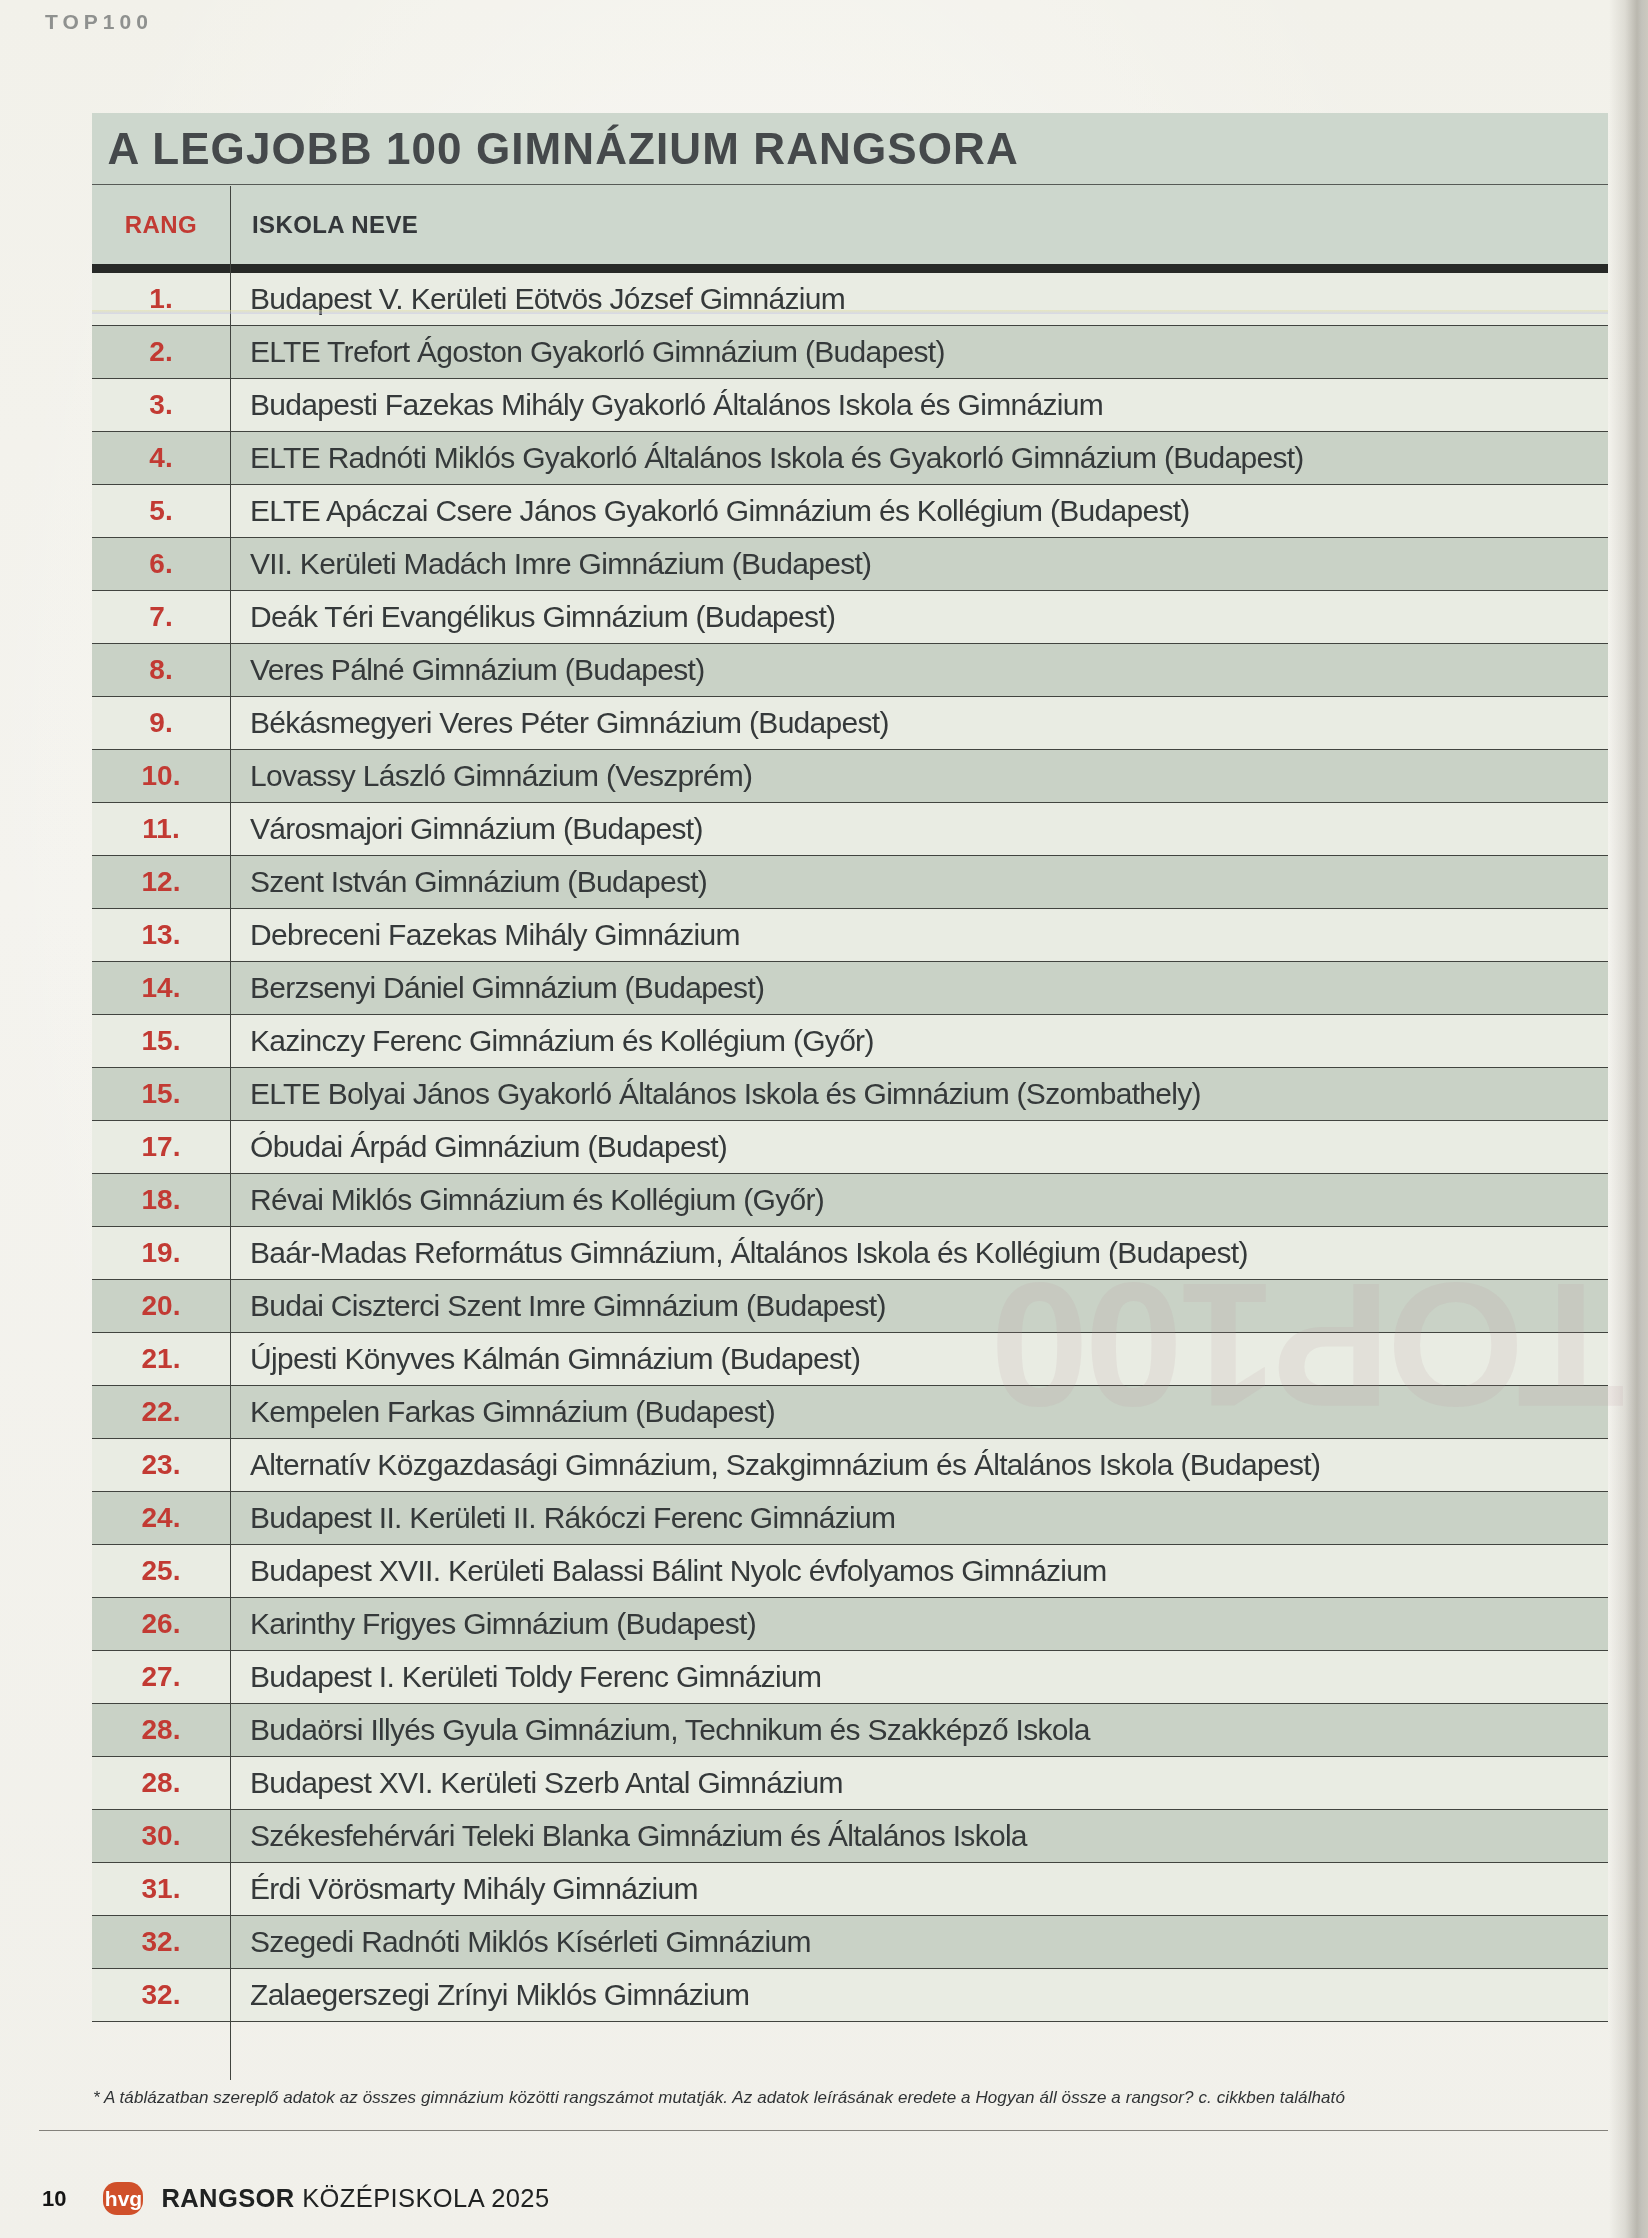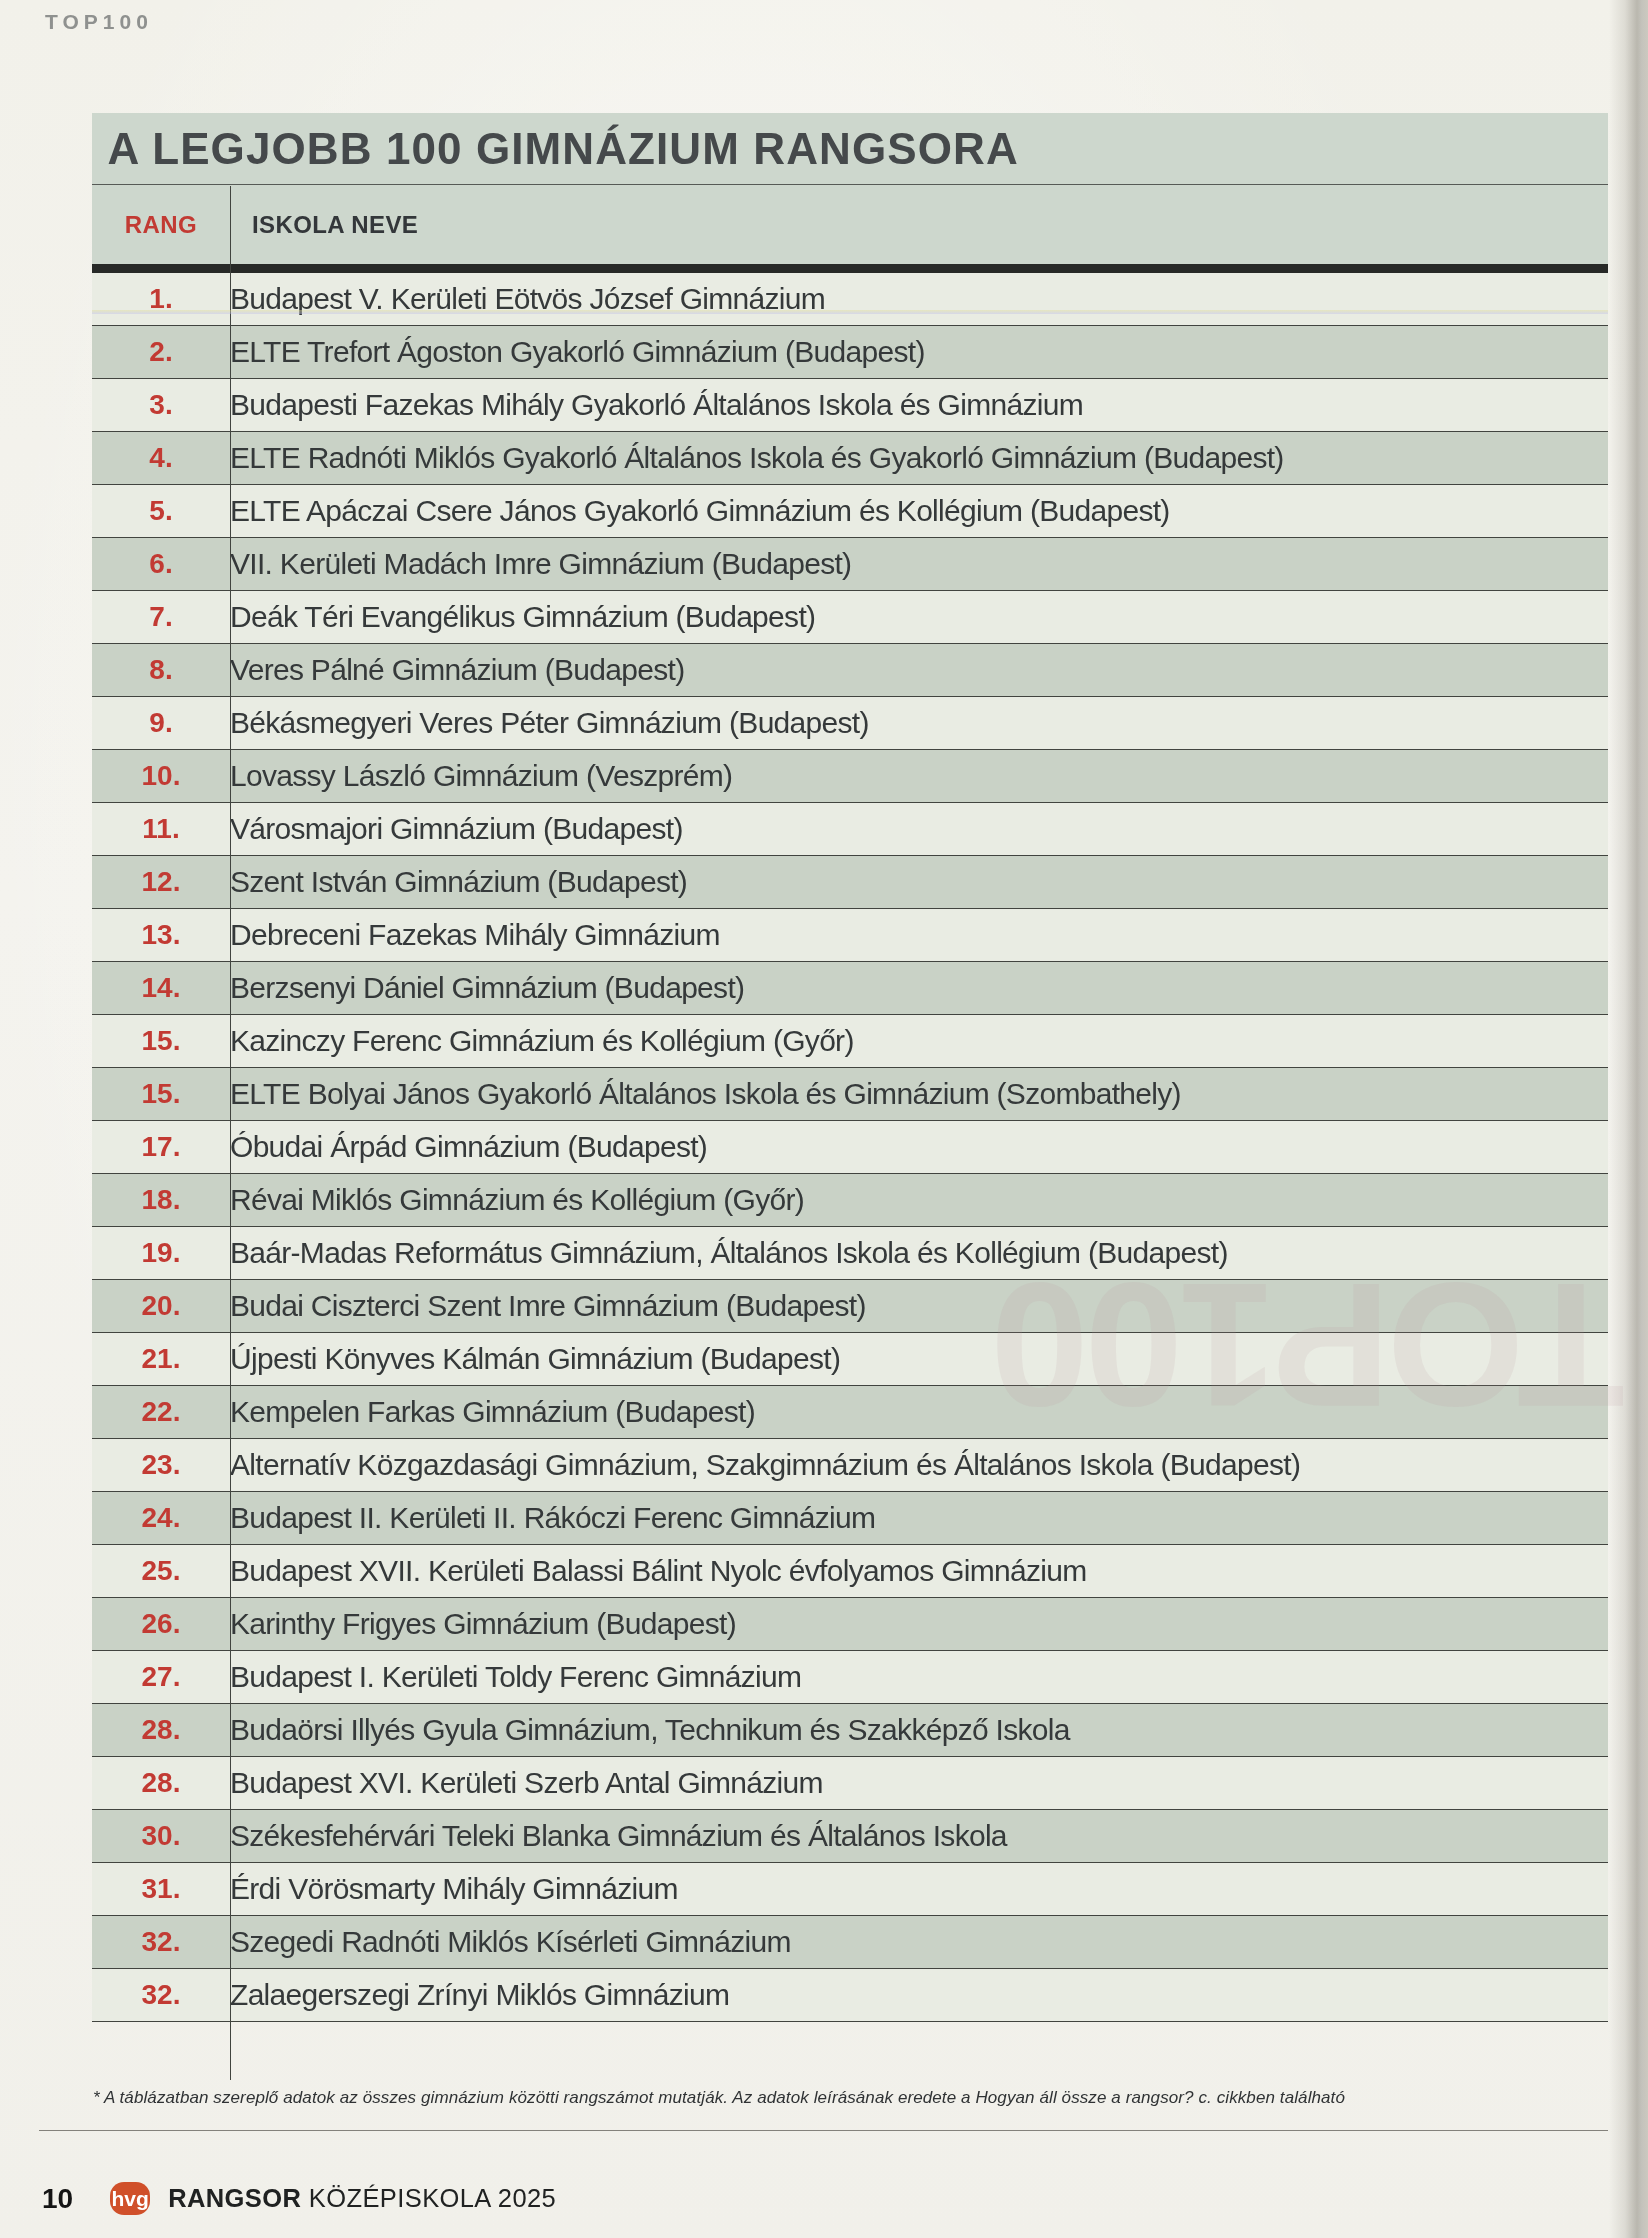--- a/index.html
+++ b/index.html
@@ -54,21 +54,21 @@
     border-bottom:1.4px solid #41443f;
     display:flex;align-items:center;
   }
   .row.light{background:#e9ece3;}
   .row.dark{background:#c9d2c6;}
   .cell-rank{
     width:138px;flex:0 0 138px;text-align:center;
     font-size:28px;font-weight:700;color:#c23a33;
   }
   .cell-school{
-    font-size:30px;color:#35393a;letter-spacing:-0.7px;
+    padding-left:20px;font-size:30px;color:#35393a;letter-spacing:-0.7px;
     white-space:nowrap;
   }
   .col-divider{
     position:absolute;left:230px;top:186px;width:1.4px;bottom:auto;height:1894px;
     background:#41443f;z-index:5;
   }
   
   .scan-artifact{
     position:absolute;left:92px;top:310px;width:1516px;height:4.2px;z-index:6;
     background:linear-gradient(to bottom,rgba(226,224,150,0.45),rgba(185,185,240,0.4));
@@ -87,21 +87,21 @@
     position:absolute;left:93px;top:2088px;width:1416px;
     font-size:17px;font-style:italic;color:#2f3234;letter-spacing:0.1px;
   }
   .foot-rule{
     position:absolute;left:39px;top:2130px;width:1569px;height:1.4px;background:#84827c;
   }
   .footer{
     position:absolute;left:42px;top:2181px;height:35px;
     display:flex;align-items:center;
   }
-  .page-num{font-size:28px;font-weight:800;color:#141414;text-align:right;}
+  .page-num{font-size:22px;font-weight:800;color:#141414;text-align:right;}
   .hvg-badge{
     margin-left:37px;width:40px;height:33px;border-radius:14px;background:#d0502a;
     display:flex;align-items:center;justify-content:center;
     font-size:21px;font-weight:800;color:#ffffff;letter-spacing:0;
   }
   .brand{margin-left:18px;font-size:25.5px;color:#202222;letter-spacing:0.4px;}
   .brand b{font-weight:800;}
   .brand span{font-weight:400;}
 </style>
 </head>

